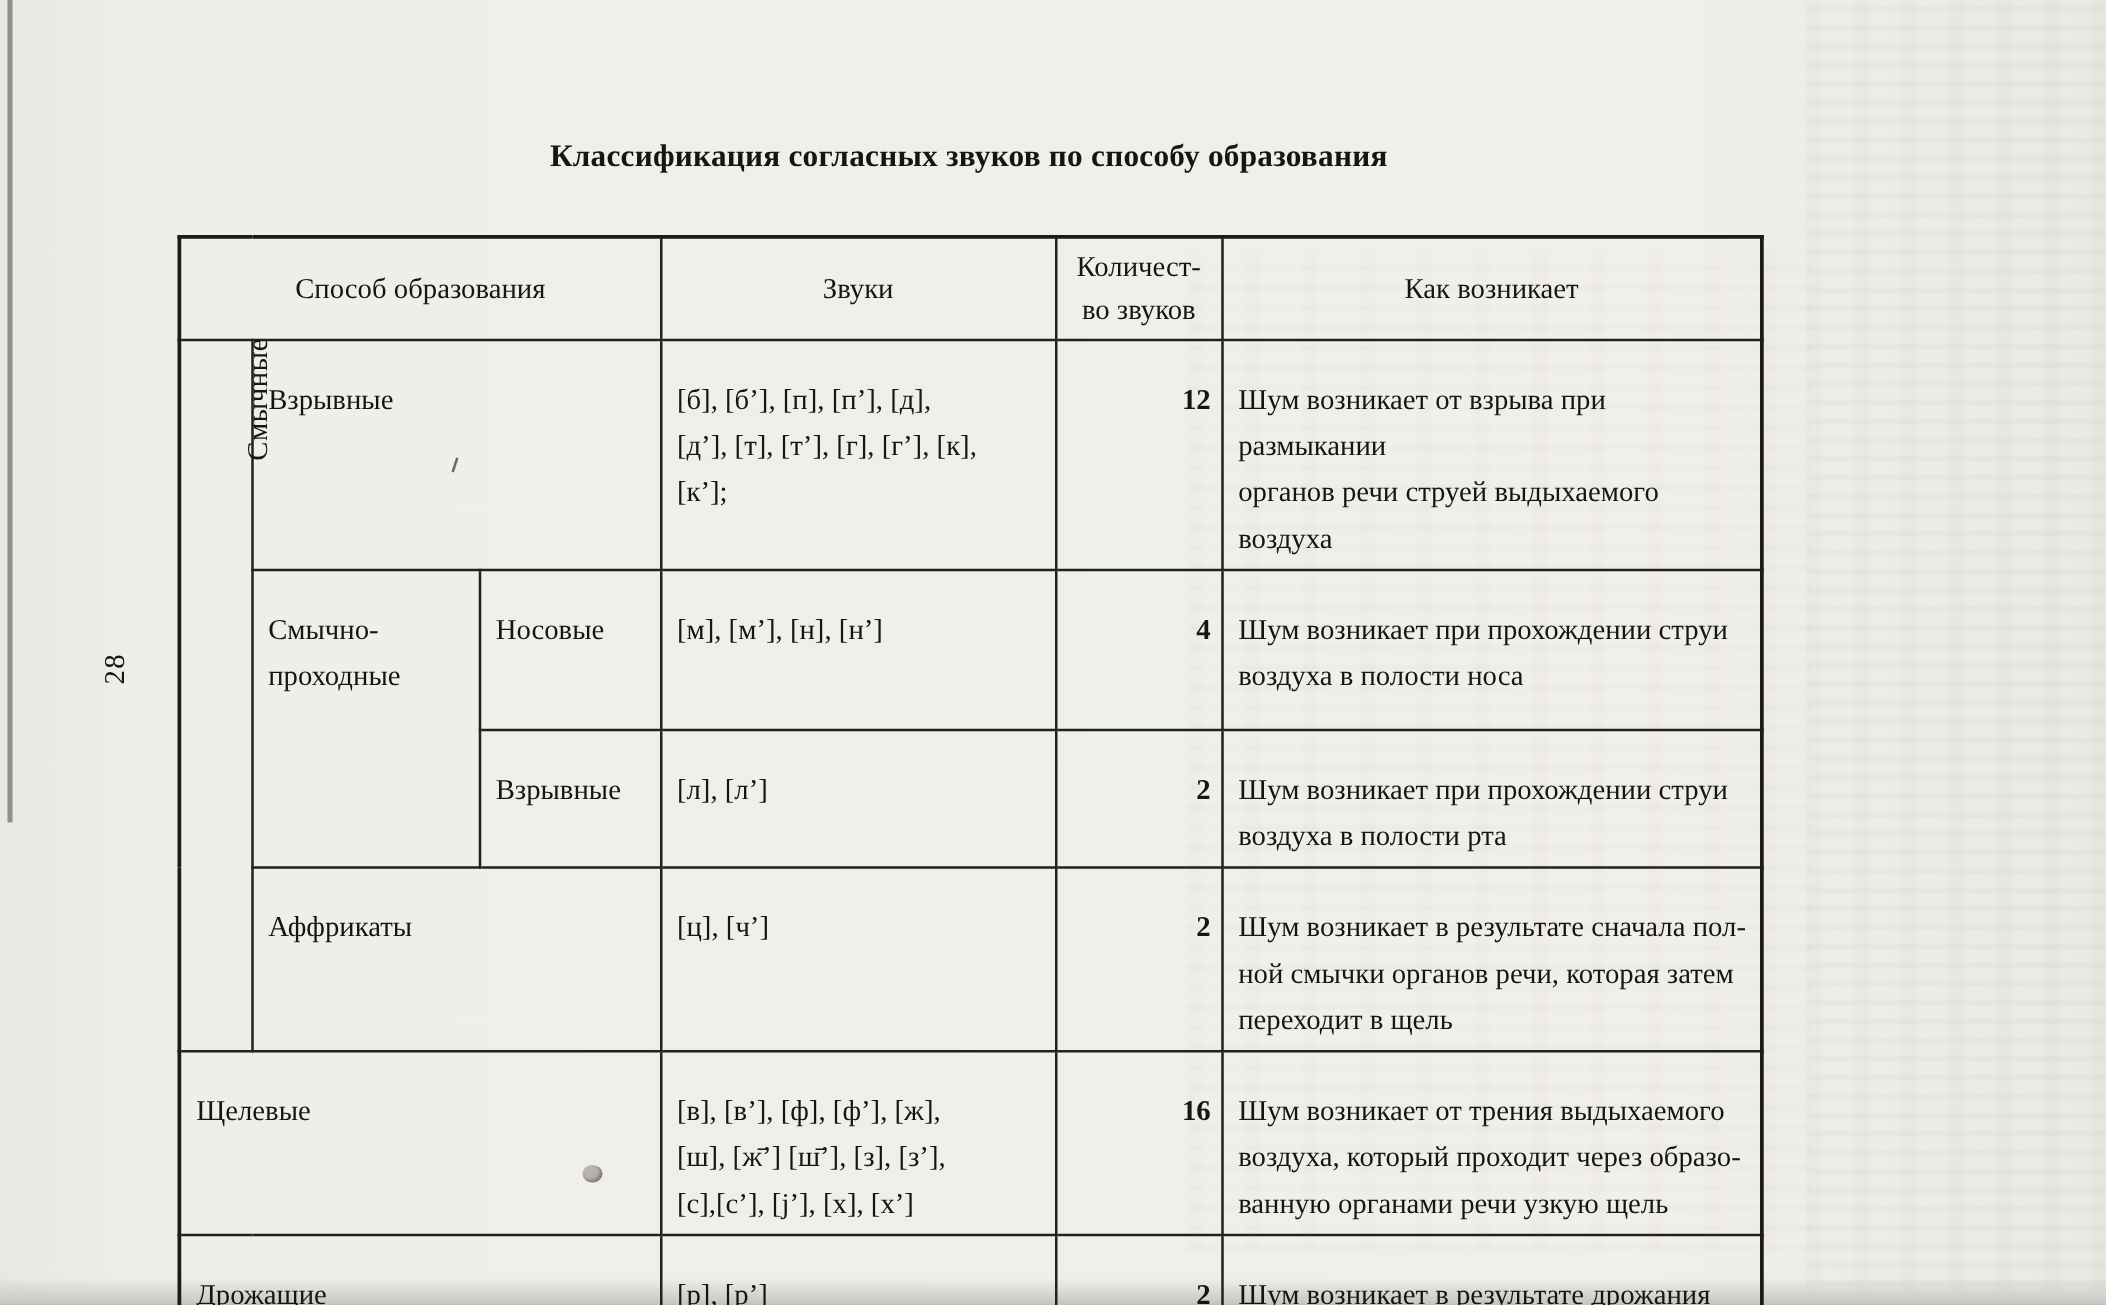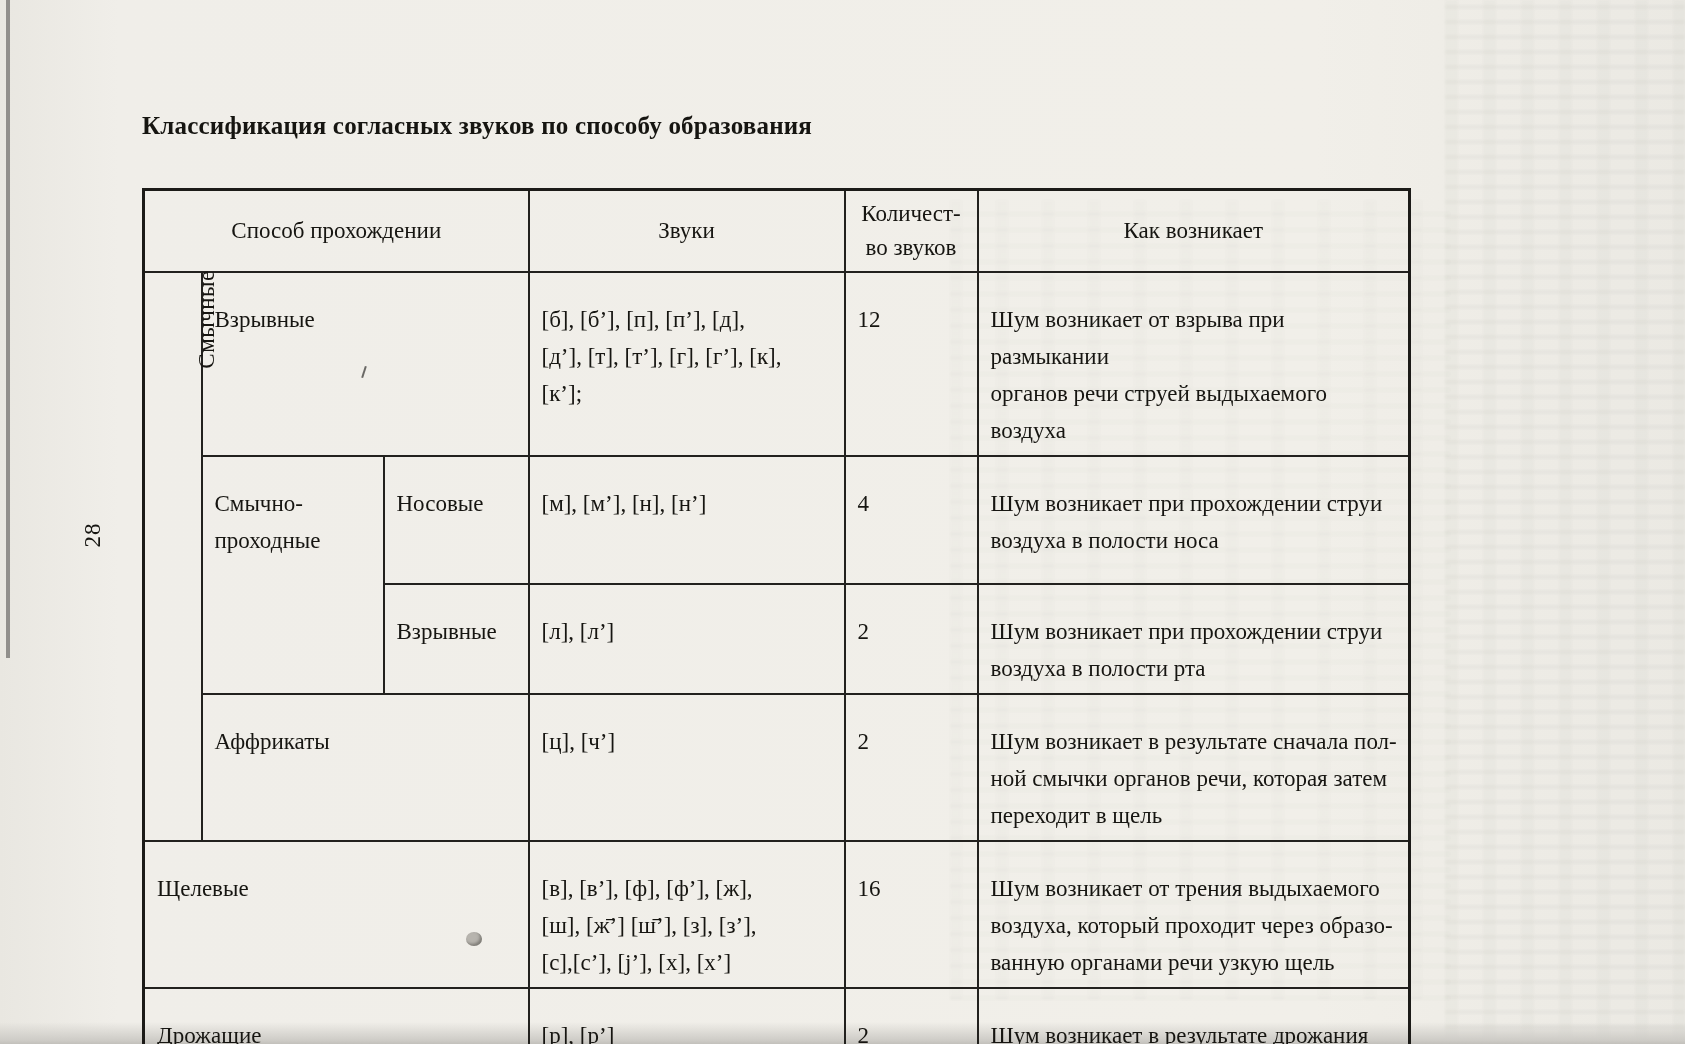--- a/index.html
+++ b/index.html
@@ -50,20 +50,21 @@
   
   .pagenum {
     position: absolute; left: 80px; top: 522px;
     font-size: 23px; letter-spacing: 1px;
     transform: rotate(-90deg);
   }
 
   
   .title {
     position: absolute; left: 142px; top: 112px; width: 1266px; margin: 0;
+    text-align: center;
     font-size: 25px; font-weight: bold; letter-spacing: .2px;
   }
 
   
   table.cls {
     position: absolute; left: 142px; top: 188px;
     width: 1266px;
     border-collapse: collapse;
     table-layout: fixed;
     border: 3px solid #1c1b18;
@@ -78,21 +79,21 @@
   .pre { white-space: pre-line; font-family: Liberation Serif, serif; }
   tr.hdr td {
     vertical-align: middle; text-align: center;
     padding: 6px 4px; line-height: 34px;
   }
   td.group { vertical-align: middle; text-align: center; padding: 0; }
   td.group .vlabel {
     display: inline-block; transform: rotate(-90deg);
     white-space: nowrap; font-size: 23px; letter-spacing: .5px;
   }
-  td.cnt { text-align: left; padding-left: 0; padding-right: 26px; }
+  td.cnt { text-align: right; padding-left: 0; padding-right: 26px; font-weight: bold; }
   td.how { padding-left: 14px; padding-right: 4px; margin-top: 36px; }
   td.snd { padding-left: 10px; }
 </style>
 </head>
 <body>
 
 <div class="page">
 
   <div class="bleed bleed-right"></div>
   <div class="bleed bleed-mid"></div>
@@ -108,21 +109,21 @@
       <col style="width:58px">
         <col style="width:182px">
         <col style="width:145px">
       <col style="width:316px">
         <col style="width:133px">
         <col style="width:432px">
     </colgroup>
 
     <tbody>
         <tr class="hdr" style="height:74px">
-      <td colspan="3">Способ прохождении</td>
+      <td colspan="3">Способ образования</td>
       <td>Звуки</td>
       <td class="pre">Количест-
 во звуков</td>
       <td>Как возникает</td>
     </tr>
 
     <tr style="height:116px">
       <td rowspan="4" class="group">
         <span class="vlabel">Смычные</span>
       </td>

